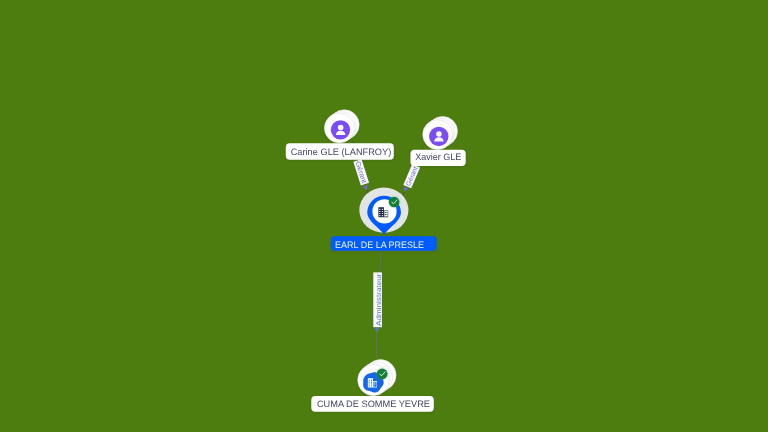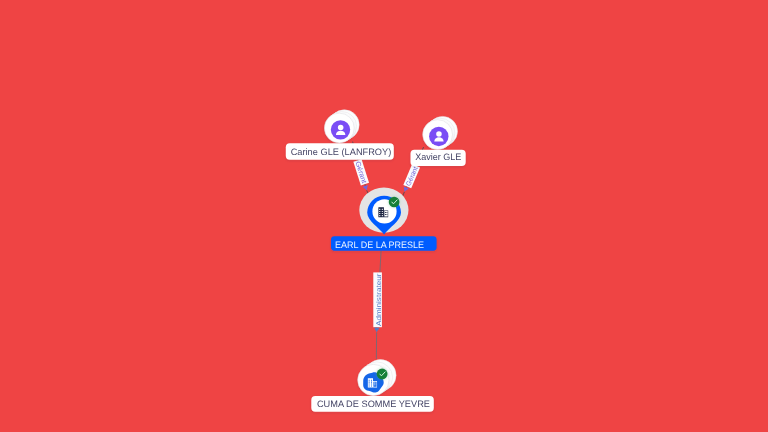--- a/index.html
+++ b/index.html
@@ -1,20 +1,20 @@
 <!DOCTYPE html>
 <html><head>
 <meta charset="utf-8">
 <title>Graph</title>
 <style>
   html,body{margin:0;padding:0;}
   body{width:768px;height:432px;overflow:hidden;background:#fafbfe;
        font-family:"Liberation Sans",sans-serif;
        -webkit-font-smoothing:antialiased;text-rendering:geometricPrecision;}
-  #stage{position:relative;width:768px;height:432px;background:#ef4444;}
+  #stage{position:relative;width:768px;height:432px;background:#4d7c0f;}
   svg#graph{position:absolute;left:0;top:0;width:768px;height:432px;display:block;
            transform:translateZ(0);}
   .edge-label{font-size:6.9px;font-family:"Liberation Sans",sans-serif;}
   .node-label-text{font-size:9.3px;fill:#454566;font-family:"Liberation Sans",sans-serif;}
   .node-label-text.sel{fill:#eaf4ff;font-size:9.3px;}
 </style>
 </head>
 <body>
 
 <div id="stage">

